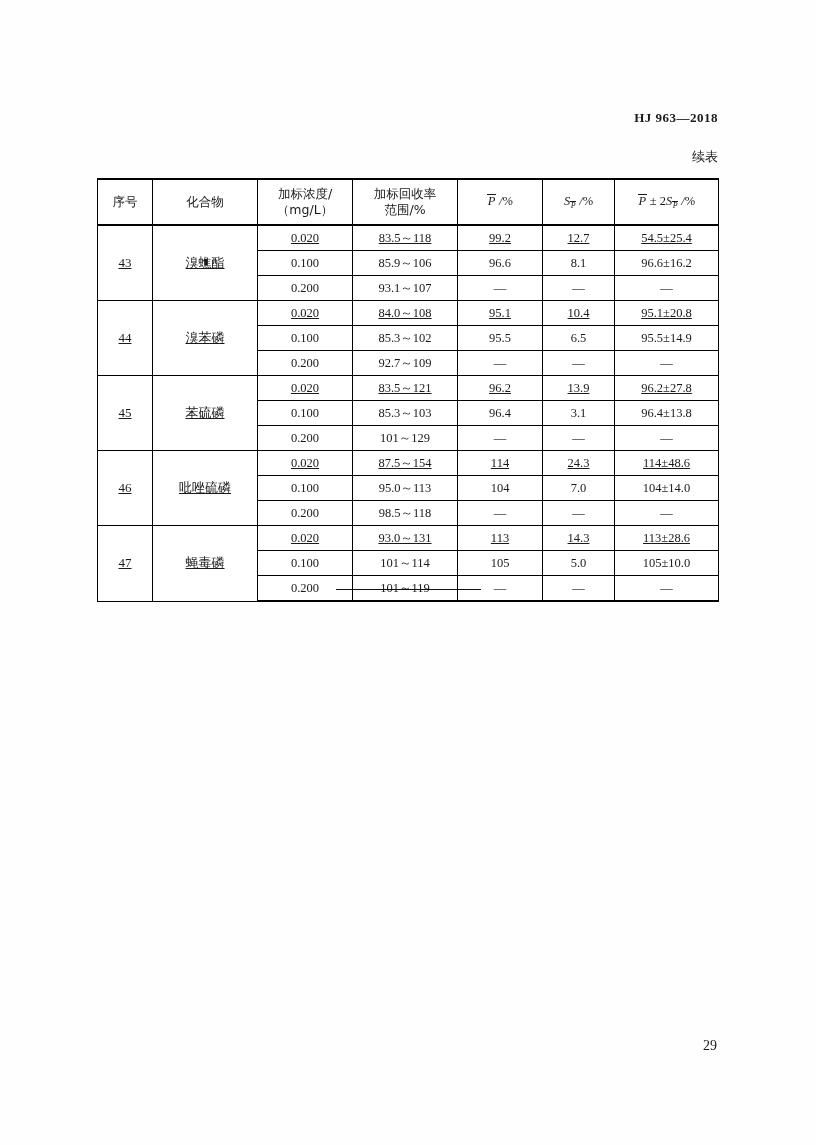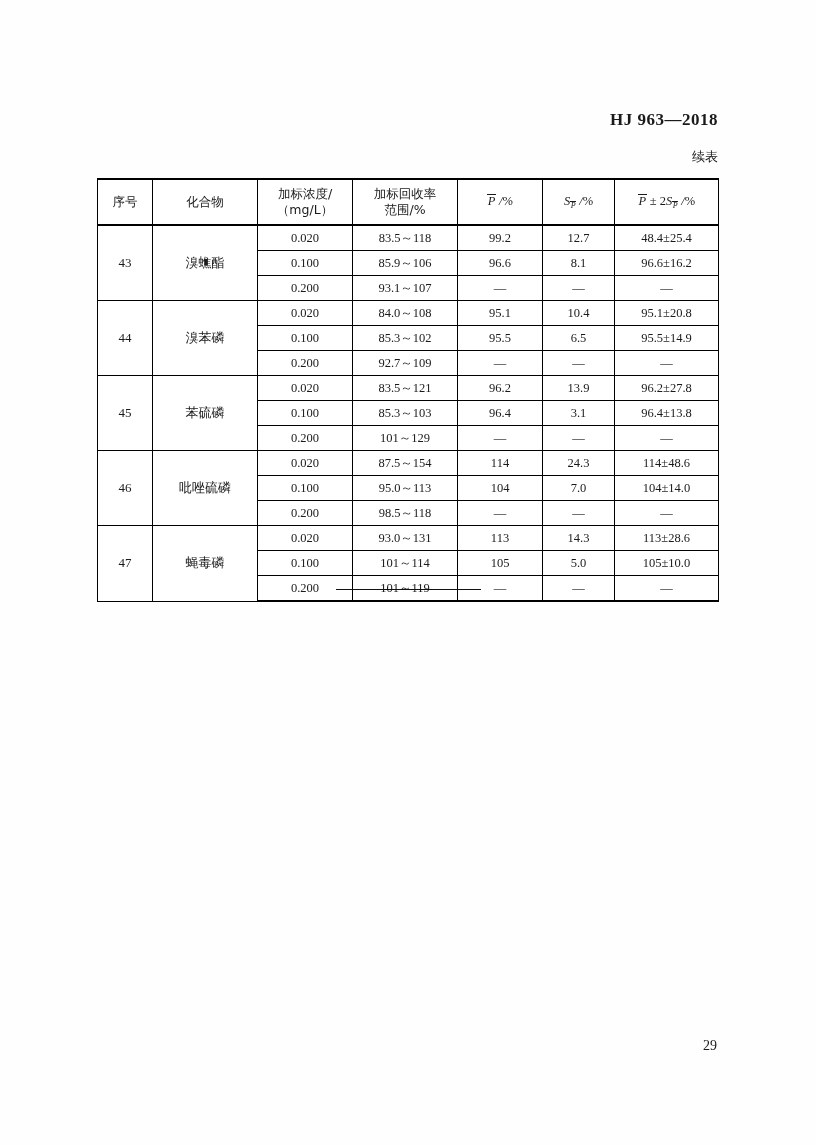--- a/index.html
+++ b/index.html
@@ -19,21 +19,21 @@
     position: absolute;
     inset: 0;
     background: #fefefe;
   }
 
   
   .doc-header {
     position: absolute;
     top: 110px;
     right: 98px;
-    font-size: 17px;
+    font-size: 13px;
     font-weight: bold;
     letter-spacing: 0.5px;
     white-space: nowrap;
   }
 
   
   .table-caption {
     position: absolute;
     top: 148px;
     right: 98px;
@@ -74,20 +74,21 @@
   table.data thead th.cjk,
   td.cjk {
     font-family: "DejaVu Sans", "Liberation Sans", sans-serif;
   }
   table.data tbody td {
     height: 24px;
     line-height: 24px;
   }
   table.data tbody tr.group-start > td {
     border-top: 1.5px solid #000;
+    text-decoration: underline;
   }
   table.data tbody td.idx,
   table.data tbody td.cmp {
     font-size: 13px;
   }
   table.data tbody tr:last-child > td {
     border-bottom: 2px solid #000;
   }
   th.col-left, td.col-left { border-left: 2px solid #000; }
   th.col-right, td.col-right { border-right: 2px solid #000; }
@@ -182,21 +183,21 @@
         </tr>
       </thead>
       <tbody id="tbody">
           <tr class="group-start">
             <td class="idx col-left" rowspan="3">43</td>
             <td class="cmp cjk" rowspan="3">溴蟭酯</td>
             <td>0.020</td>
             <td>83.5～118</td>
             <td>99.2</td>
             <td>12.7</td>
-            <td class="col-right">48.4±25.4</td>
+            <td class="col-right">54.5±25.4</td>
           </tr>
           <tr>
             <td>0.100</td>
             <td>85.9～106</td>
             <td>96.6</td>
             <td>8.1</td>
             <td class="col-right">96.6±16.2</td>
           </tr>
           <tr>
             <td>0.200</td>

